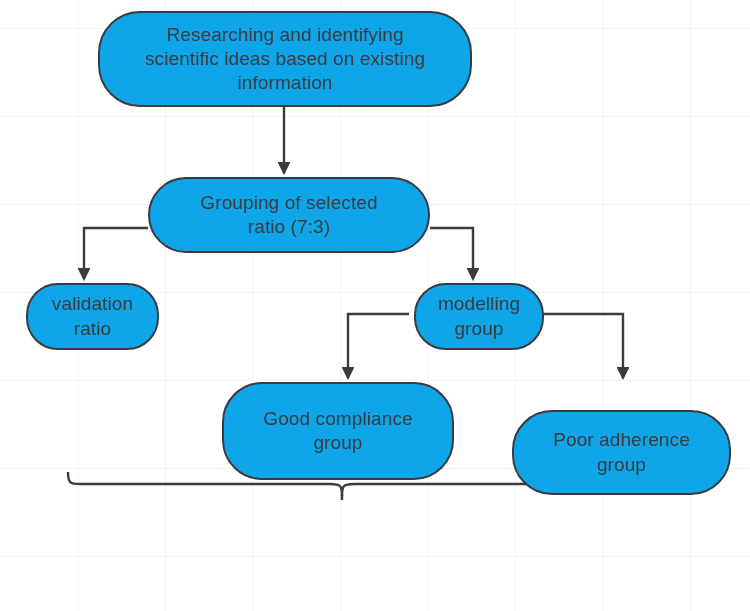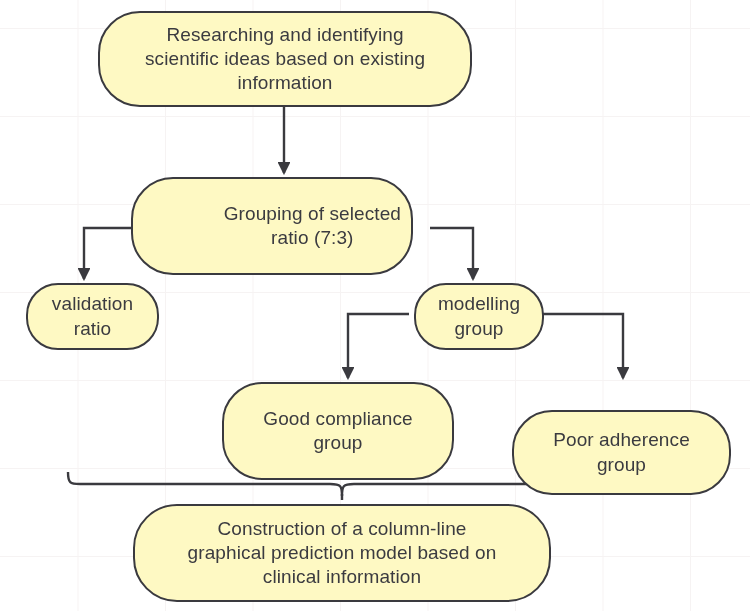--- a/index.html
+++ b/index.html
@@ -32,35 +32,35 @@
   #edges {
     position: absolute;
     left: 0; top: 0;
     width: 750px; height: 611px;
     pointer-events: none;
   }
   .node {
     position: absolute;
     box-sizing: border-box;
     border: 2.2px solid #3a3a3f;
-    background: #fef9c3;
+    background: #0ea5e9;
     display: flex;
     align-items: center;
     justify-content: center;
     text-align: center;
     color: #3b3b40;
     line-height: 1.28;
     font-size: 19px;
     letter-spacing: 0.1px;
     padding: 2px 10px;
     z-index: 2;
   }
   .node span { display: block; }
   #node-research   { left: 98px;  top: 11px;  width: 374px; height: 96px;  border-radius: 42px; }
-  #node-grouping   { left: 131px; top: 177px; width: 282px; height: 98px;  border-radius: 42px; justify-content: flex-end; }
+  #node-grouping   { left: 148px; top: 177px; width: 282px; height: 76px;  border-radius: 42px; }
   #node-validation { left: 26px;  top: 283px; width: 133px; height: 67px;  border-radius: 32px; }
   #node-modelling  { left: 414px; top: 283px; width: 130px; height: 67px;  border-radius: 32px; }
   #node-good       { left: 222px; top: 382px; width: 232px; height: 98px;  border-radius: 40px; }
   #node-poor       { left: 512px; top: 382px; width: 219px; height: 85px;  border-radius: 40px; margin-top: 28px; }
   #node-model      { left: 133px; top: 504px; width: 418px; height: 98px;  border-radius: 44px; }
 </style>
 </head>
 <body>
 
 <div id="canvas">
@@ -133,21 +133,14 @@
     </div>
   </div>
 
   <div class="node" id="node-poor">
     <div>
       <span>Poor adherence</span>
       <span>group</span>
     </div>
   </div>
 
-  <div class="node" id="node-model">
-    <div>
-      <span>Construction of a column-line</span>
-      <span>graphical prediction model based on</span>
-      <span>clinical information</span>
-    </div>
-  </div>
 
 </div>
 
 </body></html>

